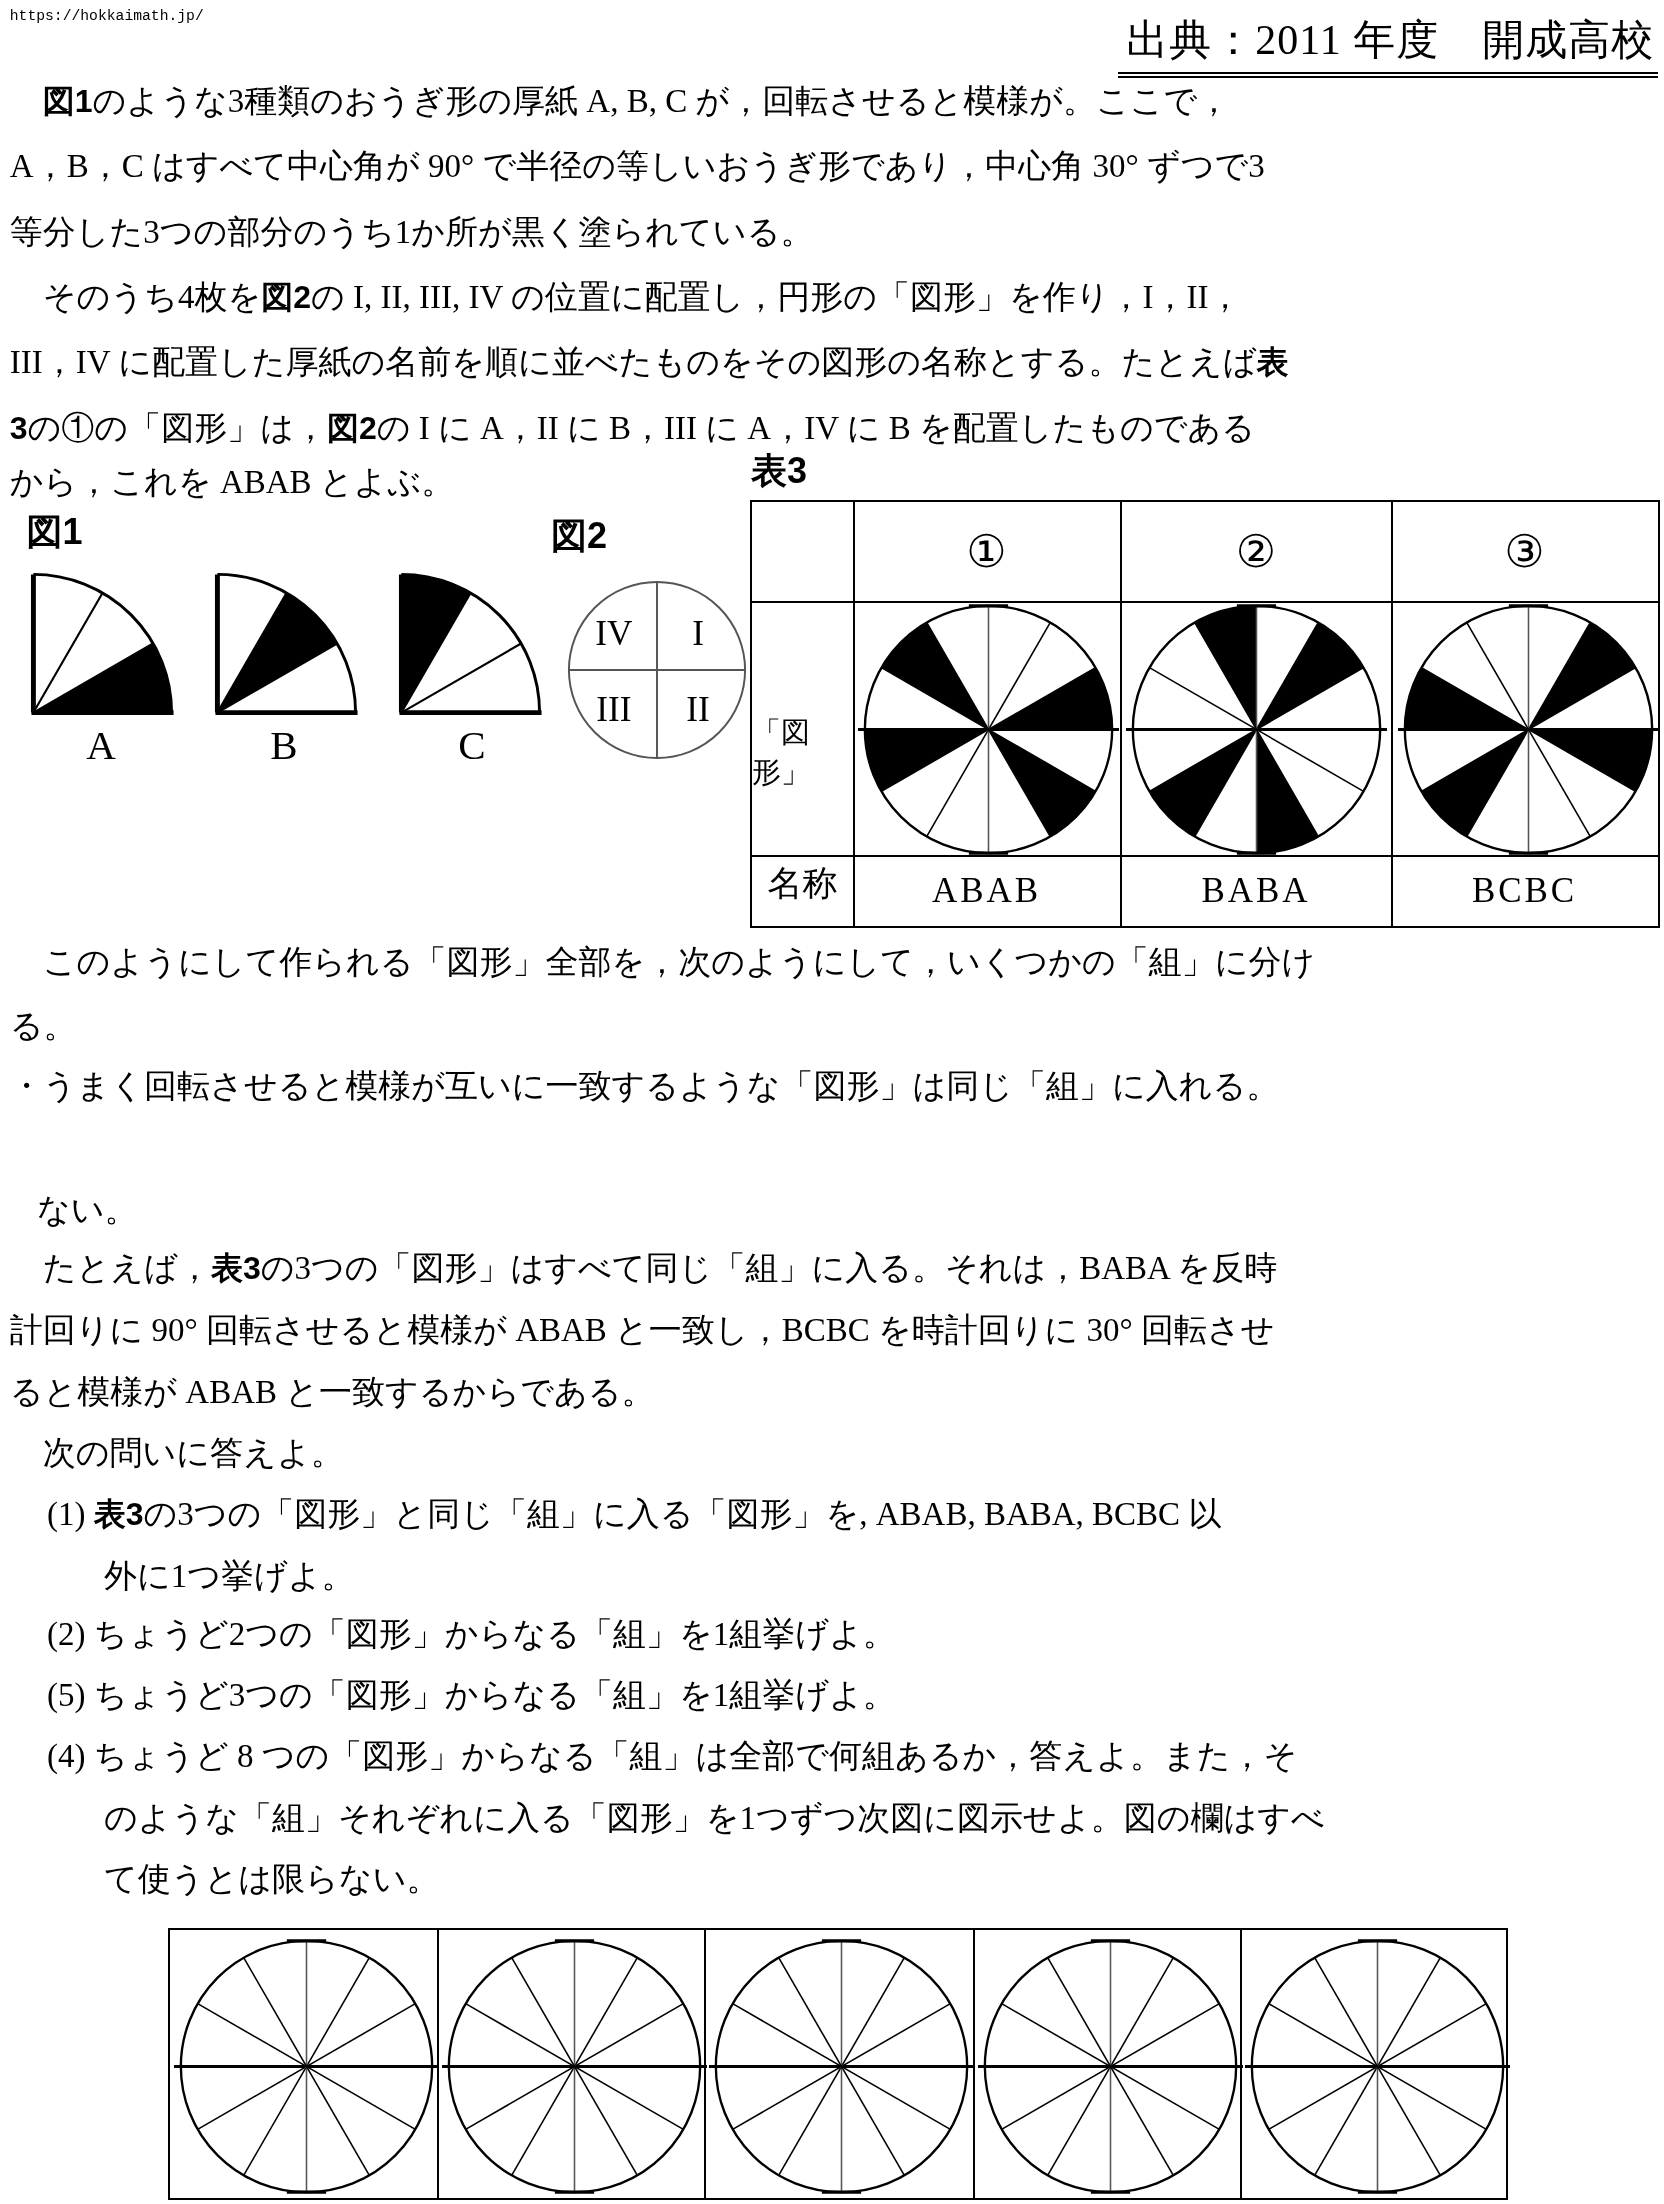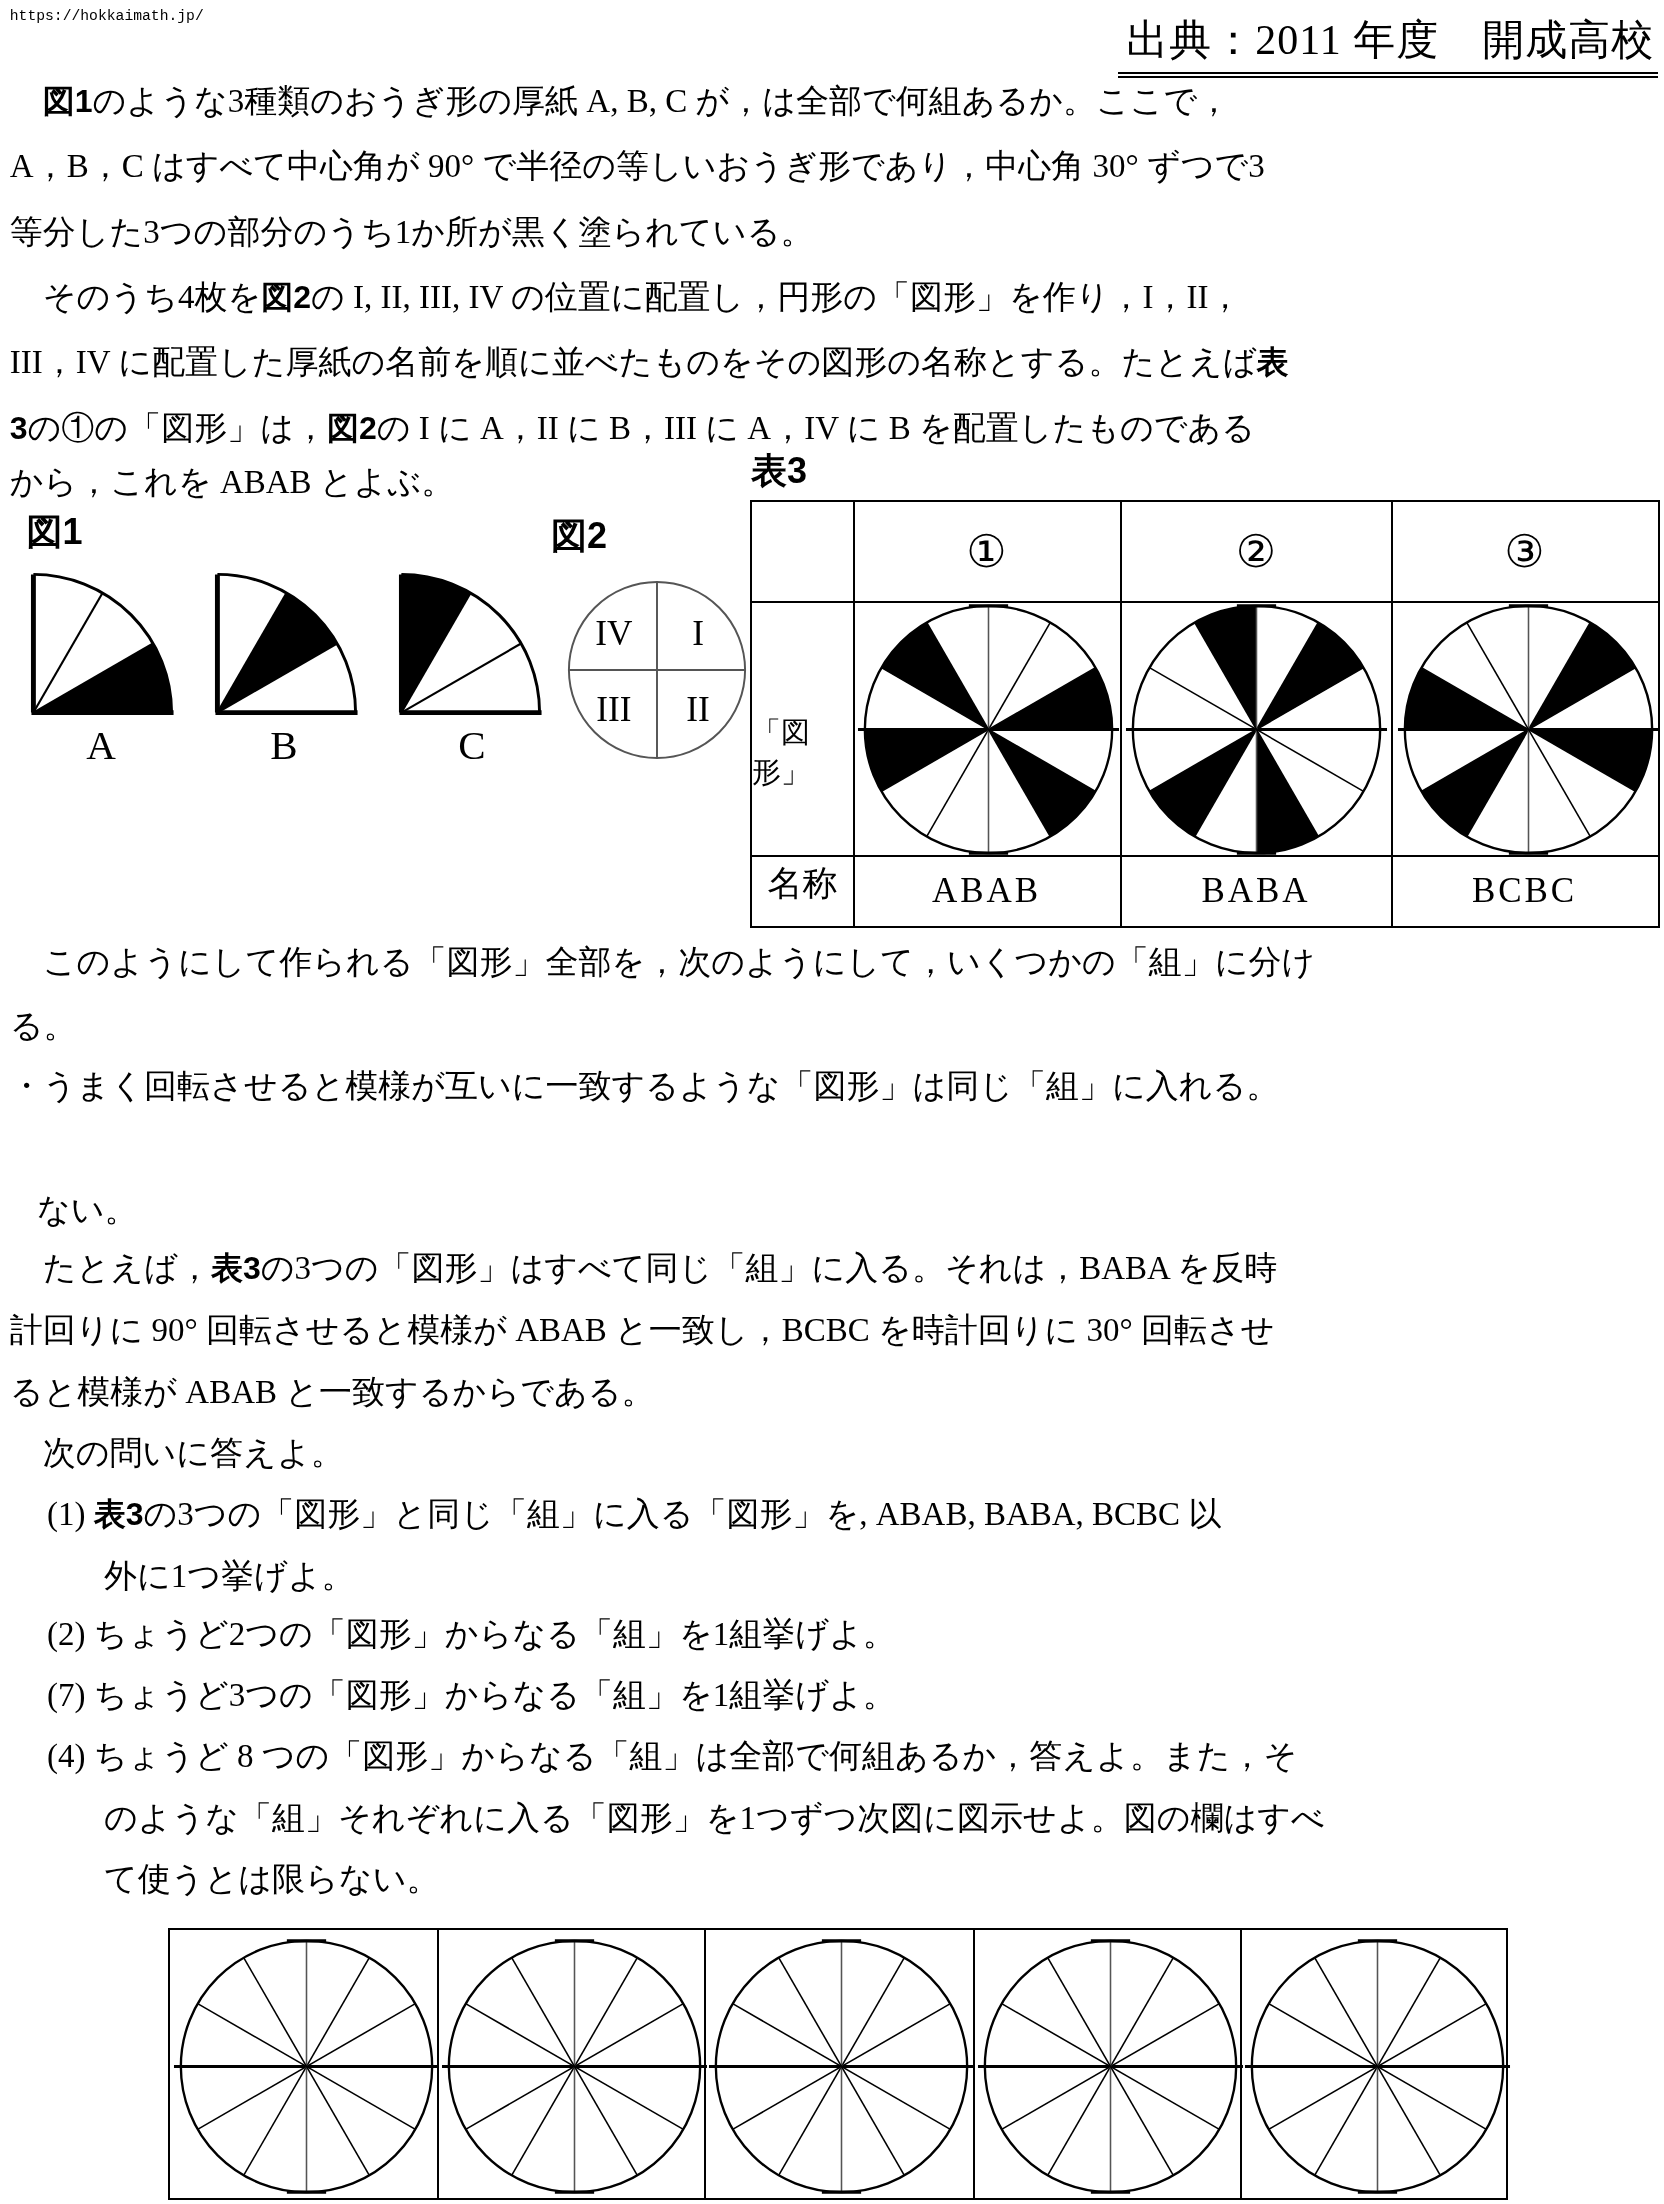--- a/index.html
+++ b/index.html
@@ -29,40 +29,40 @@
   #grid .vl{position:absolute;top:0;bottom:0;width:2px;background:#000;}
 </style>
 </head>
 <body>
 
 <div id="page">
 
   <div id="url">https://hokkaimath.jp/</div>
   <div id="title">出典：2011 年度　開成高校</div>
 
-  <div class="line" style="top:80px"><span>　</span><span class="b">図1</span><span>のような3種類のおうぎ形の厚紙 A, B, C が，は全部で何組あるか。ここで，</span></div>
+  <div class="line" style="top:80px"><span>　</span><span class="b">図1</span><span>のような3種類のおうぎ形の厚紙 A, B, C が，回転させると模様が。ここで，</span></div>
   <div class="line" style="top:145px"><span>A，B，C はすべて中心角が 90° で半径の等しいおうぎ形であり，中心角 30° ずつで3</span></div>
   <div class="line" style="top:211px"><span>等分した3つの部分のうち1か所が黒く塗られている。</span></div>
   <div class="line" style="top:276px"><span>　そのうち4枚を</span><span class="b">図2</span><span>の I, II, III, IV の位置に配置し，円形の「図形」を作り，I，II，</span></div>
   <div class="line" style="top:341px"><span>III，IV に配置した厚紙の名前を順に並べたものをその図形の名称とする。たとえば</span><span class="b">表</span></div>
   <div class="line" style="top:407px"><span class="b">3</span><span>の①の「図形」は，</span><span class="b">図2</span><span>の I に A，II に B，III に A，IV に B を配置したものである</span></div>
   <div class="line" style="top:461px"><span>から，これを ABAB とよぶ。</span></div>
 
   <div class="line" style="top:941px"><span>　このようにして作られる「図形」全部を，次のようにして，いくつかの「組」に分け</span></div>
   <div class="line" style="top:1005px"><span>る。</span></div>
   <div class="line" style="top:1065px"><span>・うまく回転させると模様が互いに一致するような「図形」は同じ「組」に入れる。</span></div>
   <div class="line" style="top:1189px;left:37px"><span>ない。</span></div>
   <div class="line" style="top:1247px"><span>　たとえば，</span><span class="b">表3</span><span>の3つの「図形」はすべて同じ「組」に入る。それは，BABA を反時</span></div>
   <div class="line" style="top:1309px"><span>計回りに 90° 回転させると模様が ABAB と一致し，BCBC を時計回りに 30° 回転させ</span></div>
   <div class="line" style="top:1371px"><span>ると模様が ABAB と一致するからである。</span></div>
   <div class="line" style="top:1432px"><span>　次の問いに答えよ。</span></div>
   <div class="line" style="top:1493px;left:47px"><span>(1) </span><span class="b">表3</span><span>の3つの「図形」と同じ「組」に入る「図形」を, ABAB, BABA, BCBC 以</span></div>
   <div class="line" style="top:1555px;left:104px"><span>外に1つ挙げよ。</span></div>
   <div class="line" style="top:1613px;left:47px"><span>(2) ちょうど2つの「図形」からなる「組」を1組挙げよ。</span></div>
-  <div class="line" style="top:1674px;left:47px"><span>(7) ちょうど3つの「図形」からなる「組」を1組挙げよ。</span></div>
+  <div class="line" style="top:1674px;left:47px"><span>(5) ちょうど3つの「図形」からなる「組」を1組挙げよ。</span></div>
   <div class="line" style="top:1735px;left:47px"><span>(4) ちょうど 8 つの「図形」からなる「組」は全部で何組あるか，答えよ。また，そ</span></div>
   <div class="line" style="top:1797px;left:104px"><span>のような「組」それぞれに入る「図形」を1つずつ次図に図示せよ。図の欄はすべ</span></div>
   <div class="line" style="top:1858px;left:104px"><span>て使うとは限らない。</span></div>
 
   <div class="figlabel" style="left:26.5px;top:508px">図1</div>
   <svg style="left:29px;top:568px" width="147" height="150" viewBox="0 0 150 153">
       <path d="M 4.5 147.5 L 145.5 147.5 A 141 141 0 0 0 126.6 77.0 Z" fill="#000"></path>
       <line x1="4.5" y1="147.5" x2="126.6" y2="77.0" stroke="#000" stroke-width="2.2"></line>
       <line x1="4.5" y1="147.5" x2="75.0" y2="25.4" stroke="#000" stroke-width="2.2"></line>
       <path d="M 4.5 6.5 A 141 141 0 0 1 145.5 147.5" fill="none" stroke="#000" stroke-width="3"></path>

